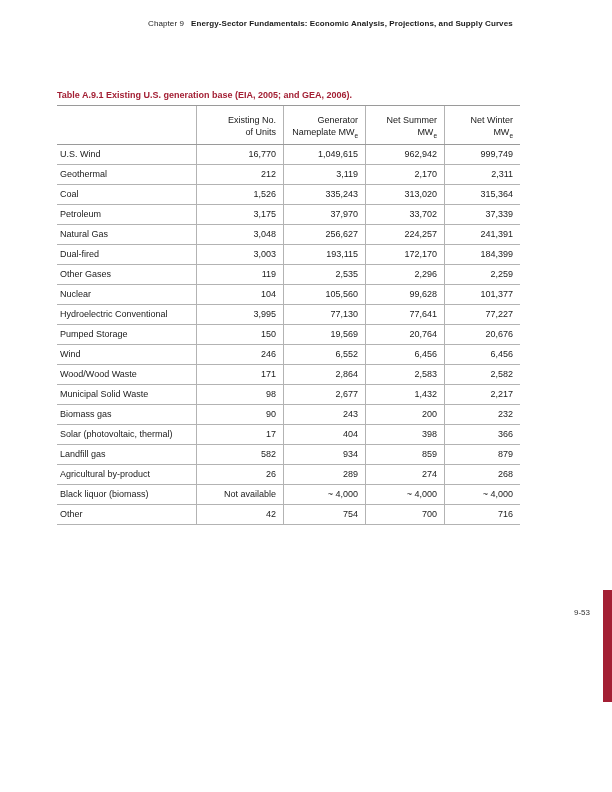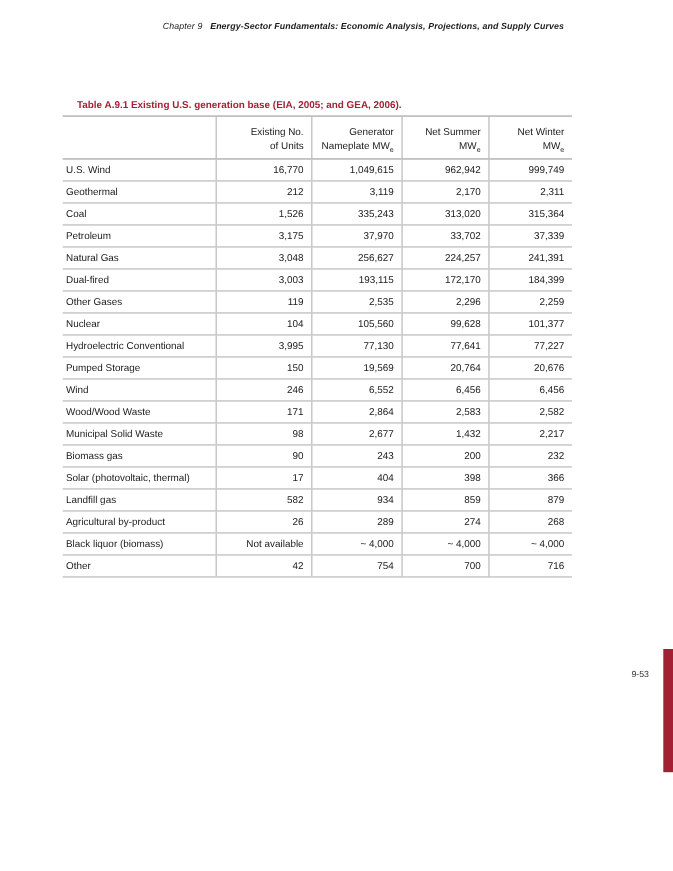--- a/index.html
+++ b/index.html
@@ -6,30 +6,29 @@
   html, body { background: #ffffff; }
   body {
     width: 612px; height: 792px;
     position: relative;
     font-family: "Liberation Sans", sans-serif;
     color: #1a1a1a;
     overflow: hidden;
   }
   .page-header {
     position: absolute; top: 19px; left: 148px;
-    font-size: 8px; white-space: nowrap; letter-spacing: 0.1px; font-style: italic;
+    font-size: 8px; white-space: nowrap; letter-spacing: 0.1px;
   }
   .chapter-label { color: #222; margin-right: 7px; }
   .chapter-title { font-weight: bold; }
 
   .table-title {
     position: absolute; left: 57px; top: 90px;
     font-size: 9px; font-weight: bold;
     color: var(--accent, #A31F34);
-    margin-left: 13px;
   }
 
   .gen-table {
     position: absolute; left: 57px; top: 105px;
     width: 463px;
     border-top: 1px solid #9a9a9a;
     font-size: 9px;
   }
   .trow {
     display: grid;

